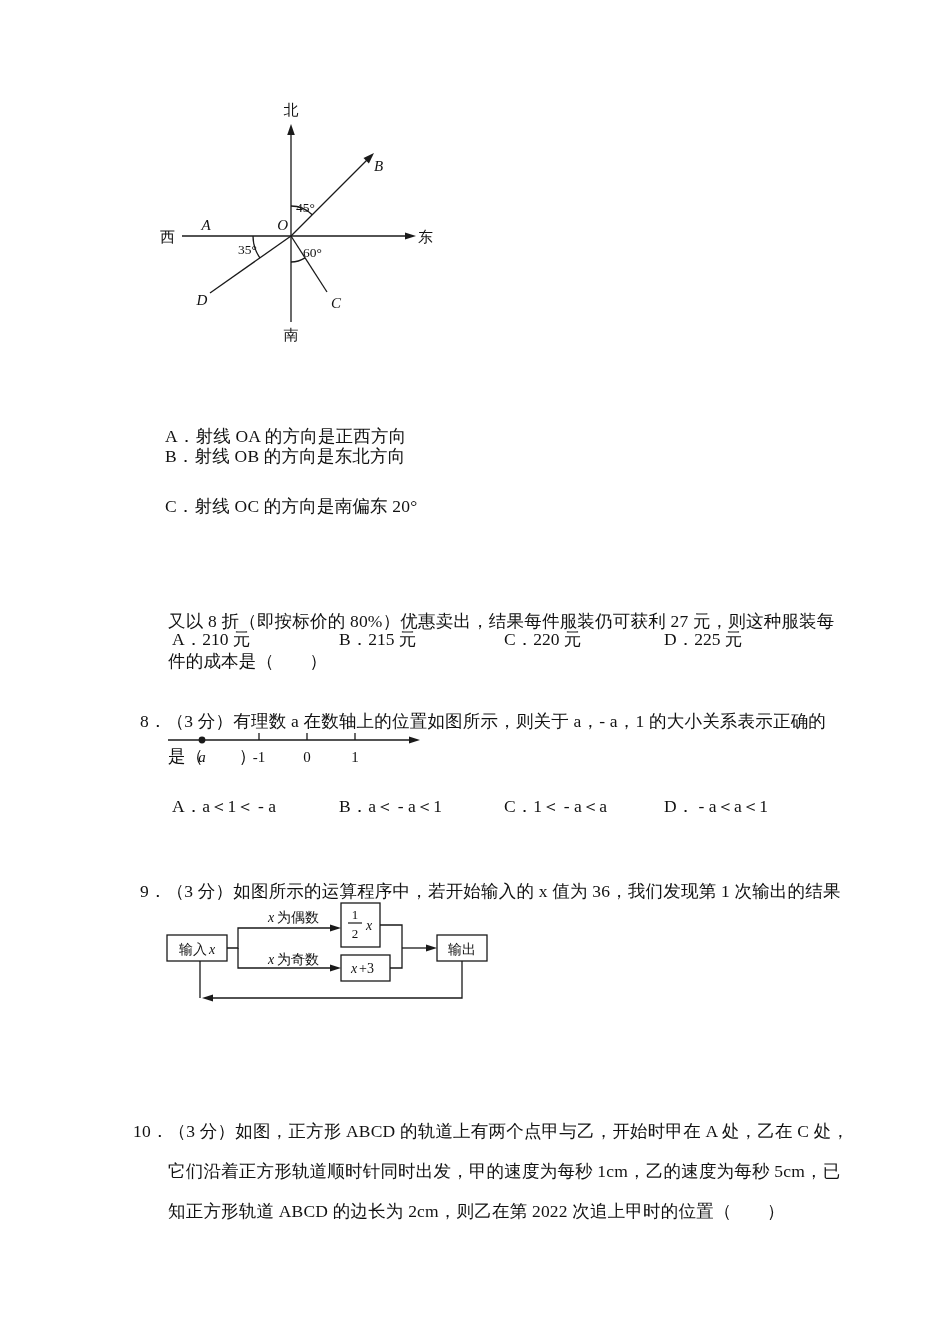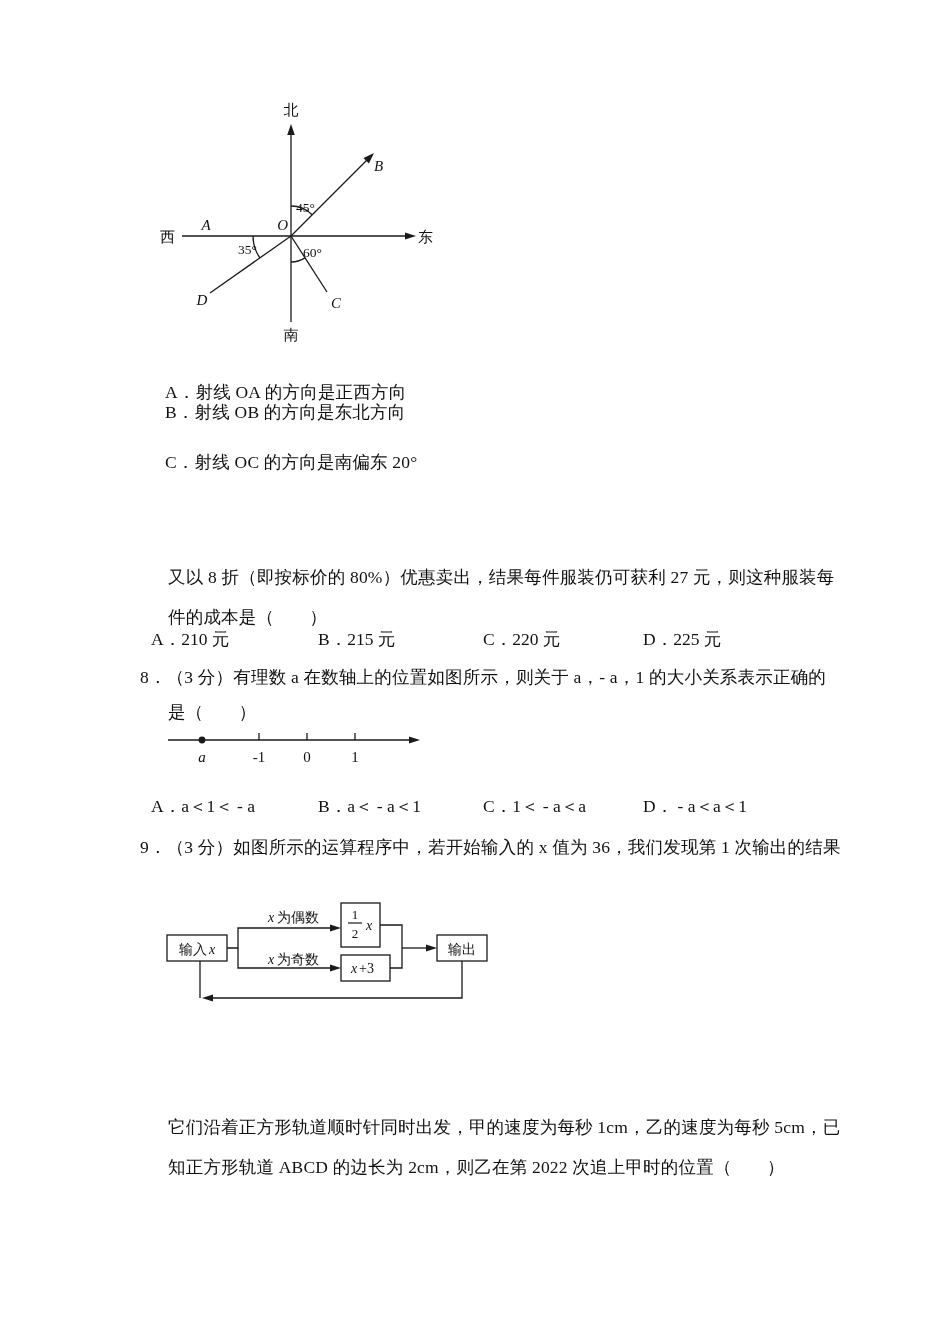--- a/index.html
+++ b/index.html
@@ -11,22 +11,23 @@
     font-family:"Liberation Serif","DejaVu Serif",serif;
     color:#111;
     overflow:hidden;
   }
   .tline {
     position:absolute;
     font-size:17.5px;
     line-height:22px;
     white-space:pre;
     letter-spacing:0.2px;
+    margin-top:44px;
   }
-  .opt-row { position:absolute; left:151px; height:22px; width:720px; }
+  .opt-row { position:absolute; left:172px; height:22px; width:720px; }
   .opt-row span {
     position:absolute; top:0;
     font-size:17.5px; line-height:22px; white-space:pre;
   }
   .fig { position:absolute; }
   .fig text { fill:#111; }
 </style>
 </head>
 <body>
 
@@ -131,16 +132,17 @@
     <text x="197" y="21" font-size="13" text-anchor="middle">1</text>
     <line x1="190" y1="25" x2="204" y2="25" stroke="#1a1a1a" stroke-width="1.2"></line>
     <text x="197" y="40" font-size="13" text-anchor="middle">2</text>
     <text x="208" y="32" font-size="14" font-style="italic">x</text>
     <text x="193" y="75" font-size="14" font-style="italic">x</text>
     <text x="201" y="75" font-size="14">+3</text>
     <text x="304" y="56" font-size="14" text-anchor="middle">输出</text>
   </svg>
 
 
+  <div class="tline" style="left:133px;top:1076px">10．（3 分）如图，正方形 ABCD 的轨道上有两个点甲与乙，开始时甲在 A 处，乙在 C 处，</div>
   <div class="tline" style="left:168px;top:1116px">它们沿着正方形轨道顺时针同时出发，甲的速度为每秒 1cm，乙的速度为每秒 5cm，已</div>
   <div class="tline" style="left:168px;top:1156px">知正方形轨道 ABCD 的边长为 2cm，则乙在第 2022 次追上甲时的位置（　　）</div>
 
 </div>
 
 </body></html>

